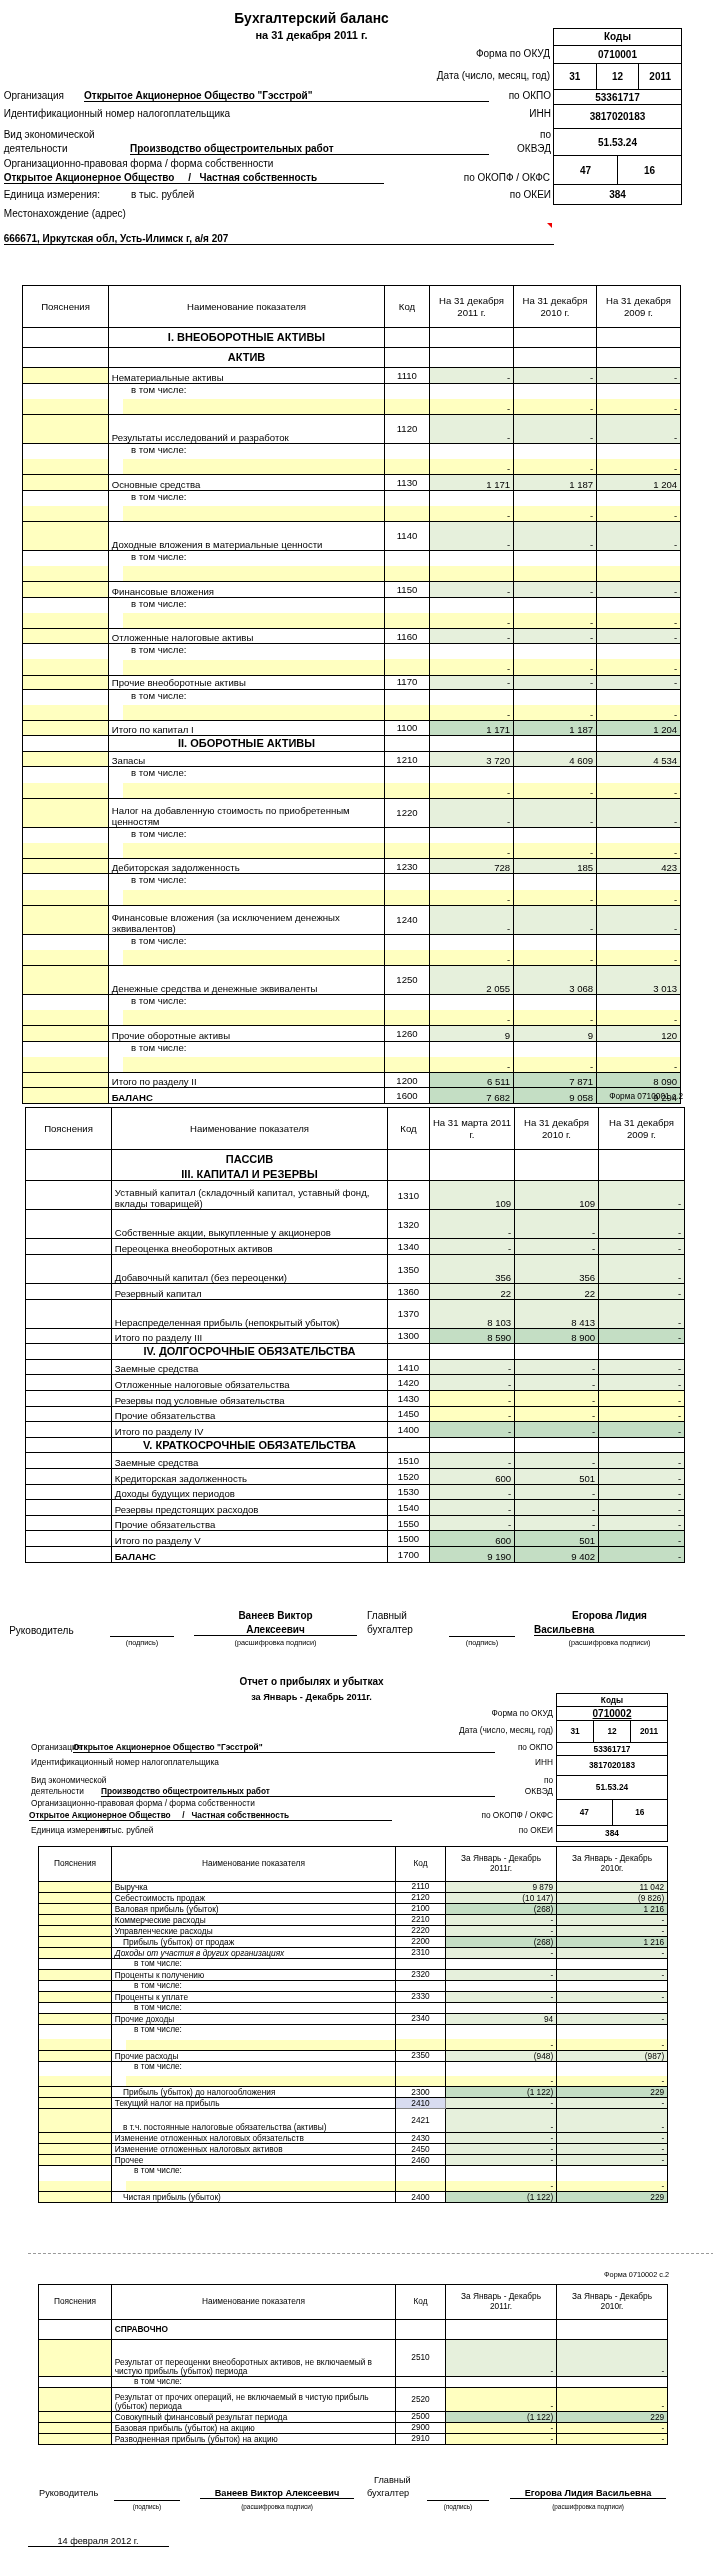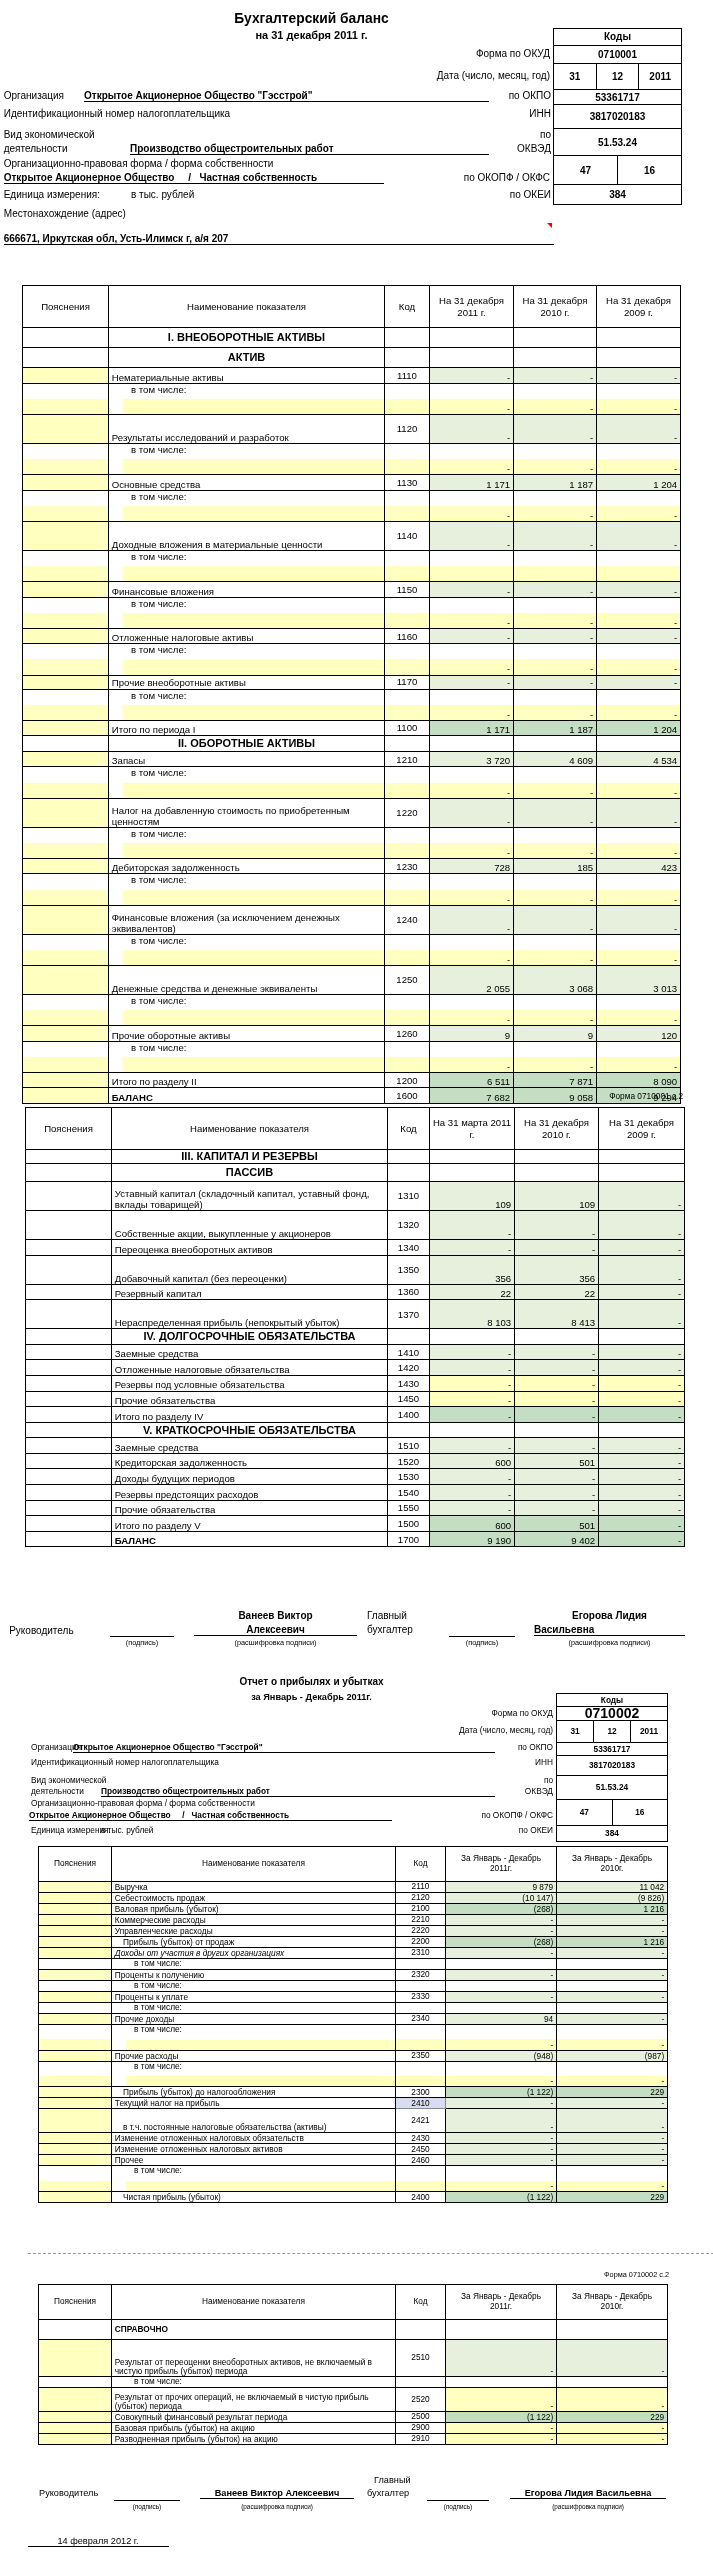--- a/index.html
+++ b/index.html
@@ -310,21 +310,21 @@
         <td style="border-top:none;padding:0;">
           <div style="margin-left:13px;height:14.7px;background:#ffffc0;border-left:0.9px solid #fff;"></div>
         </td>
         <td class="y" style="border-top:none;"></td>
         <td class="num y thick-l" style="border-top:none;">-</td>
         <td class="num y" style="border-top:none;">-</td>
         <td class="num y thick-r" style="border-top:none;">-</td>
       </tr>
       <tr style="height: 15.6px;">
         <td class="y" style="border-top: 1.8px solid rgb(0, 0, 0);"></td>
-        <td style="border-top: 1.8px solid rgb(0, 0, 0);">Итого по периода I</td>
+        <td style="border-top: 1.8px solid rgb(0, 0, 0);">Итого по капитал I</td>
         <td class="code" style="border-top: 1.8px solid rgb(0, 0, 0);">1100</td>
         <td class="num gd thick-l tb" style="border-top: 1.8px solid rgb(0, 0, 0);">1 171</td>
         <td class="num gd tb" style="border-top: 1.8px solid rgb(0, 0, 0);">1 187</td>
         <td class="num gd thick-r tb" style="border-top: 1.8px solid rgb(0, 0, 0);">1 204</td>
       </tr>
       <tr style="height: 15.6px;">
         <td style="border-bottom:none;"></td>
         <td class="sec" style="border-bottom:none;">II. ОБОРОТНЫЕ АКТИВЫ</td>
         <td style="border-bottom:none;"></td>
         <td class="thick-l" style="border-bottom:none;border-top:1.8px solid #000;"></td>
@@ -521,36 +521,36 @@
       <tr style="height:42px;">
     <th>Пояснения</th>
     <th>Наименование показателя</th>
     <th>Код</th>
     <th>На 31 марта 2011 г.</th>
     <th>На 31 декабря 2010 г.</th>
     <th>На 31 декабря 2009 г.</th>
   </tr>
   </tbody>
     <tbody id="liab-body">
+      <tr style="height: 18.3px;">
+        <td style="border-bottom:none;"></td>
+        <td class="sec" style="border-bottom:none;vertical-align:middle;">ПАССИВ</td>
+        <td style="border-bottom:none;"></td>
+        <td class="thick-l" style="border-bottom:none;border-top:1.8px solid #000;"></td>
+        <td style="border-bottom:none;border-top:1.8px solid #000;"></td>
+        <td class=" thick-r" style="border-bottom:none;border-top:1.8px solid #000;"></td>
+      </tr>
       <tr style="height: 13px;">
         <td style="border-bottom: none; border-top: none;"></td>
         <td class="sec" style="border-bottom: none; border-top: none;">III. КАПИТАЛ И РЕЗЕРВЫ</td>
         <td style="border-bottom: none; border-top: none;"></td>
         <td class="thick-l" style="border-bottom: none; border-top: none;"></td>
         <td style="border-bottom: none; border-top: none;"></td>
         <td class="thick-r" style="border-bottom: none; border-top: none;"></td>
       </tr>
-      <tr style="height: 18.3px;">
-        <td style="border-bottom:none;"></td>
-        <td class="sec" style="border-bottom:none;vertical-align:middle;">ПАССИВ</td>
-        <td style="border-bottom:none;"></td>
-        <td class="thick-l" style="border-bottom:none;border-top:1.8px solid #000;"></td>
-        <td style="border-bottom:none;border-top:1.8px solid #000;"></td>
-        <td class=" thick-r" style="border-bottom:none;border-top:1.8px solid #000;"></td>
-      </tr>
       <tr style="height: 29px;">
         <td></td>
         <td>Уставный капитал (складочный капитал, уставный фонд, вклады товарищей)</td>
         <td class="code">1310</td>
         <td class="num g thick-l">109</td>
         <td class="num g">109</td>
         <td class="num g thick-r">-</td>
       </tr>
       <tr style="height: 29px;">
         <td></td>
@@ -584,20 +584,28 @@
         <td class="num g">22</td>
         <td class="num g thick-r">-</td>
       </tr>
       <tr style="height: 29px;">
         <td></td>
         <td>Нераспределенная прибыль (непокрытый убыток)</td>
         <td class="code">1370</td>
         <td class="num g thick-l">8 103</td>
         <td class="num g">8 413</td>
         <td class="num g thick-r">-</td>
+      </tr>
+      <tr style="height: 15.6px;">
+        <td style="border-top: 1.8px solid rgb(0, 0, 0);"></td>
+        <td style="border-top: 1.8px solid rgb(0, 0, 0);">Итого по разделу III</td>
+        <td class="code" style="border-top: 1.8px solid rgb(0, 0, 0);">1300</td>
+        <td class="num gd thick-l" style="border-top: 1.8px solid rgb(0, 0, 0);">8 590</td>
+        <td class="num gd" style="border-top: 1.8px solid rgb(0, 0, 0);">8 900</td>
+        <td class="num gd thick-r" style="border-top: 1.8px solid rgb(0, 0, 0);">-</td>
       </tr>
       <tr style="height: 15.6px;">
         <td style="border-bottom:none;"></td>
         <td class="sec" style="border-bottom:none;">IV. ДОЛГОСРОЧНЫЕ ОБЯЗАТЕЛЬСТВА</td>
         <td style="border-bottom:none;"></td>
         <td class="thick-l" style="border-bottom:none;border-top:1.8px solid #000;"></td>
         <td style="border-bottom:none;border-top:1.8px solid #000;"></td>
         <td class="thick-r" style="border-bottom:none;border-top:1.8px solid #000;"></td>
       </tr>
       <tr style="height: 15.6px;">
@@ -723,21 +731,21 @@
   <div class="abs sign-lbl" style="left:534px;top:1638px;width:151px;">(расшифровка подписи)</div>
 </div>
 
 <div class="abs" style="left:0;top:1676px;width:623px;text-align:center;font-weight:bold;font-size:10px;">Отчет о прибылях и убытках</div>
 <div class="abs" style="left:0;top:1692px;width:623px;text-align:center;font-weight:bold;font-size:9.2px;">за Январь - Декабрь 2011г.</div>
 
 <div class="codes" style="left:556px;top:1693px;width:112px;height:149px;font-size:8.3px;">
   <div class="c-row" style="height:12px;border-top:none;font-size:8.3px;">
       <div>Коды</div>
     </div>
-  <div class="c-row" style="height:13.8px;border-top:1.8px solid #000;font-size:14px;">
+  <div class="c-row" style="height:13.8px;border-top:1.8px solid #000;font-size:10px;text-decoration:underline;">
       <div>0710002</div>
     </div>
   <div class="c-row" style="height:22px;font-size:8.3px;">
       <div>31</div>
       <div>12</div>
       <div>2011</div>
     </div>
   <div class="c-row" style="height:13px;font-size:8.3px;">
       <div>53361717</div>
     </div>

